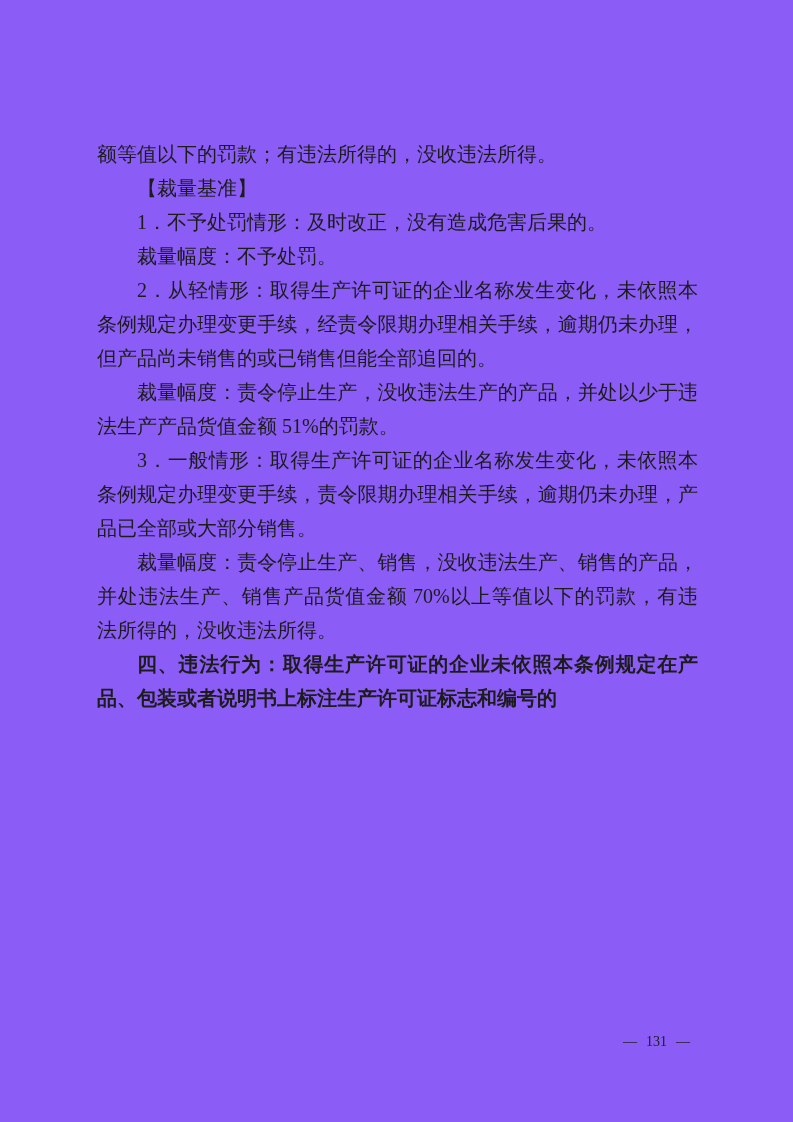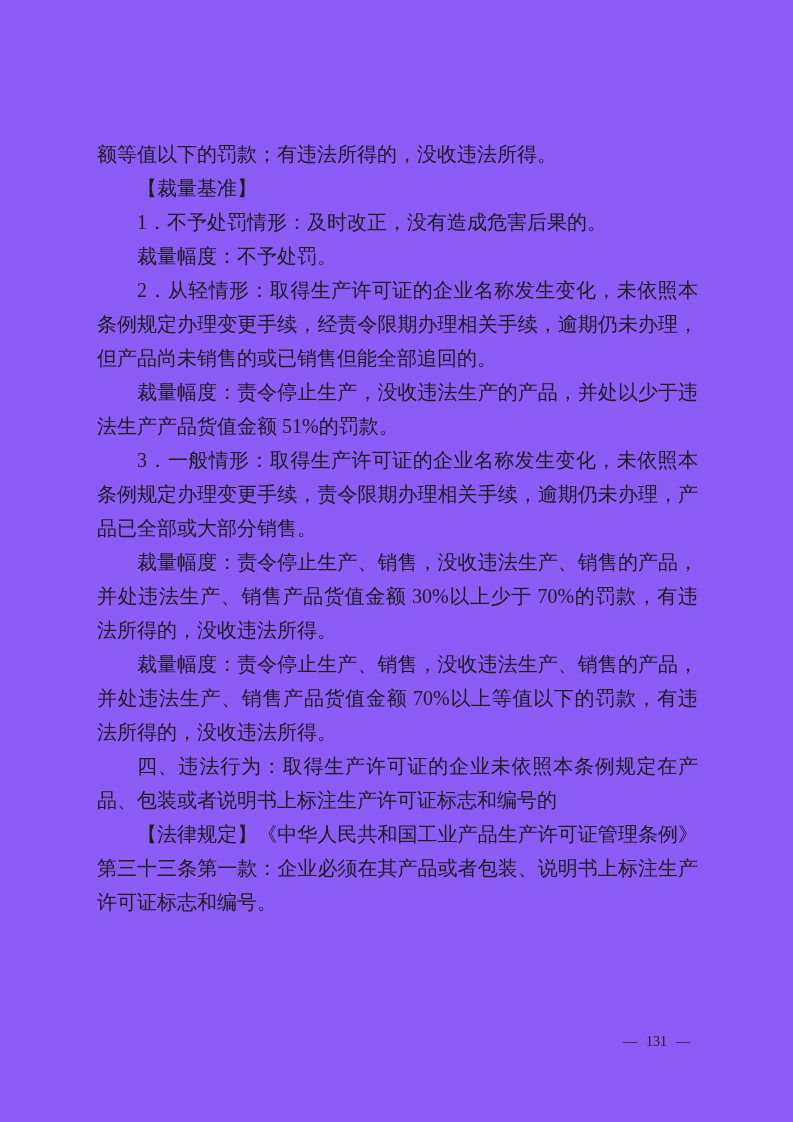--- a/index.html
+++ b/index.html
@@ -33,21 +33,21 @@
     padding: 0;
   }
   .indent {
     text-indent: 2em;
   }
   .bold {
     font-weight: normal;
   }
   .hei {
     font-family: "Liberation Sans", "DejaVu Sans", sans-serif;
-    font-weight: normal;
+    font-weight: bold;
   }
   .footer {
     position: absolute;
     top: 1030px;
     right: 94px;
     font-size: 14px;
     line-height: 24px;
     color: #1c1c1c;
     white-space: nowrap;
   }
@@ -70,28 +70,26 @@
     <p class="indent"><span>1．不予处罚情形：及时改正，没有造成危害后果的。</span></p>
 
     <p class="indent"><span>裁量幅度：不予处罚。</span></p>
 
     <p class="indent"><span>2．从轻情形：取得生产许可证的企业名称发生变化，未依照本条例规定办理变更手续，经责令限期办理相关手续，逾期仍未办理，但产品尚未销售的或已销售但能全部追回的。</span></p>
 
     <p class="indent"><span>裁量幅度：责令停止生产，没收违法生产的产品，并处以少于违法生产产品货值金额 51%的罚款。</span></p>
 
     <p class="indent"><span>3．一般情形：取得生产许可证的企业名称发生变化，未依照本条例规定办理变更手续，责令限期办理相关手续，逾期仍未办理，产品已全部或大部分销售。</span></p>
 
-    <p class="indent"><span>裁量幅度：责令停止生产、销售，没收违法生产、销售的产品，并处违法生产、销售产品货值金额 30%以上少于 70%的罚款，有违法所得的，没收违法所得。</span></p>
 
 
     <p class="indent"><span>裁量幅度：责令停止生产、销售，没收违法生产、销售的产品，并处违法生产、销售产品货值金额 70%以上等值以下的罚款，有违法所得的，没收违法所得。</span></p>
 
     <p class="indent hei"><span>四、违法行为：取得生产许可证的企业未依照本条例规定在产品、包装或者说明书上标注生产许可证标志和编号的</span></p>
 
-    <p class="indent"><span class="bold">【法律规定】《中华人民共和国工业产品生产许可证管理条例》第三十三条第一款：</span><span>企业必须在其产品或者包装、说明书上标注生产许可证标志和编号。</span></p>
 
   </div>
 
   <div class="footer">
     <span class="dash">—</span><span>131</span><span class="dash">—</span>
   </div>
 
 </div>
 
 </body></html>

